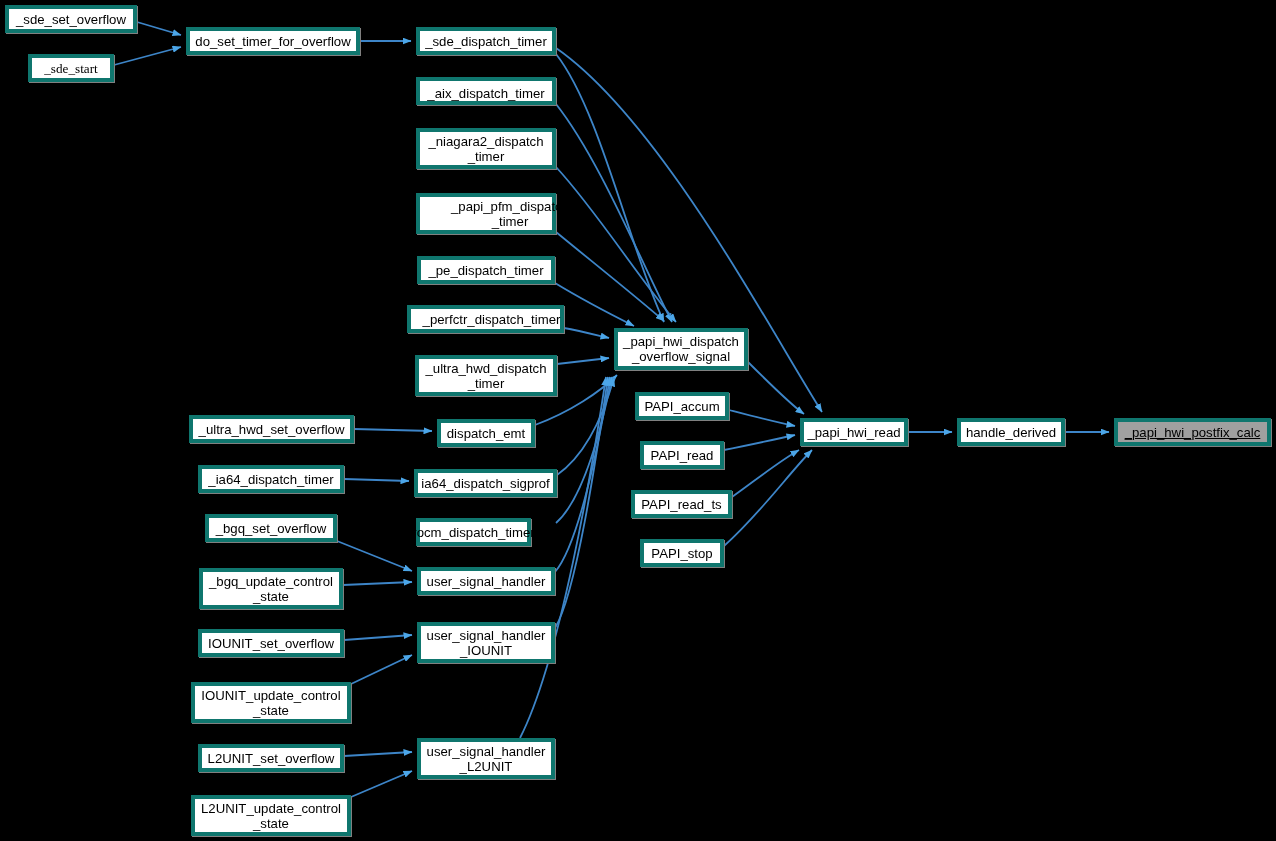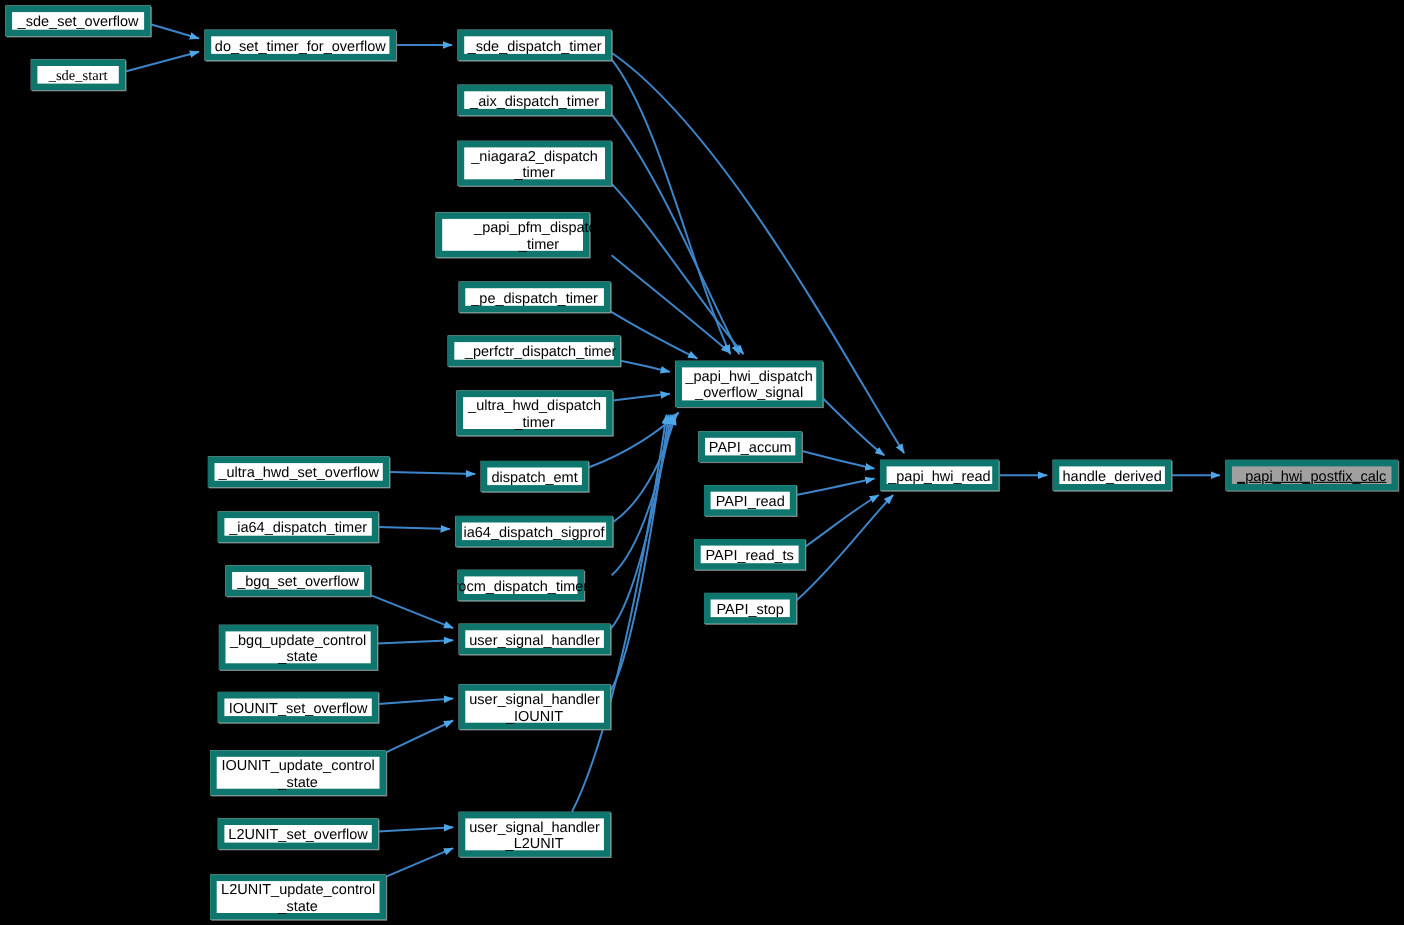--- a/index.html
+++ b/index.html
@@ -21,21 +21,21 @@
     left: 0;
     top: 0;
     width: 1276px;
     height: 841px;
     pointer-events: none;
   }
   .node {
     position: absolute;
     box-sizing: border-box;
     background: #ffffff;
-    border: 6px solid #0f766e;
+    border: 4px solid #0f766e;
     box-shadow: 1px 1px 0 0 #808080;
     display: flex;
     align-items: center;
     justify-content: center;
     text-align: center;
     color: #000000;
     font-size: 13.2px;
     line-height: 15px;
     letter-spacing: 0px;
     white-space: pre-line;
@@ -97,21 +97,21 @@
       </g>
   </svg>
   <div id="nodes-group">
       <div class="node" style="left: 5px; top: 5px; width: 132px; height: 28px;"><span class="node-label">_sde_set_overflow</span></div>
       <div class="node" style="left: 28px; top: 54px; width: 86px; height: 28px; font-family: Liberation Serif, serif;"><span class="node-label">_sde_start</span></div>
       <div class="node" style="left: 186px; top: 27px; width: 174px; height: 28px;"><span class="node-label">do_set_timer_for_overflow</span></div>
       <div class="node" style="left: 416px; top: 27px; width: 140px; height: 28px;"><span class="node-label">_sde_dispatch_timer</span></div>
       <div class="node" style="left: 416px; top: 77px; width: 140px; height: 28px; align-items: flex-end;"><span class="node-label">_aix_dispatch_timer</span></div>
       <div class="node" style="left: 416px; top: 128px; width: 140px; height: 41px;"><span class="node-label">_niagara2_dispatch
 _timer</span></div>
-      <div class="node" style="left: 396px; top: 193px; width: 140px; height: 41px; padding-left: 48px;"><span class="node-label">_papi_pfm_dispatch
+      <div class="node" style="left: 416px; top: 193px; width: 140px; height: 41px; padding-left: 48px;"><span class="node-label">_papi_pfm_dispatch
 _timer</span></div>
       <div class="node" style="left: 417px; top: 256px; width: 138px; height: 28px;"><span class="node-label">_pe_dispatch_timer</span></div>
       <div class="node" style="left: 407px; top: 305px; width: 157px; height: 28px; padding-left: 12px;"><span class="node-label">_perfctr_dispatch_timer</span></div>
       <div class="node" style="left: 415px; top: 355px; width: 142px; height: 41px;"><span class="node-label">_ultra_hwd_dispatch
 _timer</span></div>
       <div class="node" style="left: 614px; top: 328px; width: 134px; height: 42px;"><span class="node-label">_papi_hwi_dispatch
 _overflow_signal</span></div>
       <div class="node" style="left: 635px; top: 392px; width: 94px; height: 28px;"><span class="node-label">PAPI_accum</span></div>
       <div class="node" style="left: 640px; top: 441px; width: 84px; height: 28px;"><span class="node-label">PAPI_read</span></div>
       <div class="node" style="left: 631px; top: 490px; width: 101px; height: 28px;"><span class="node-label">PAPI_read_ts</span></div>

